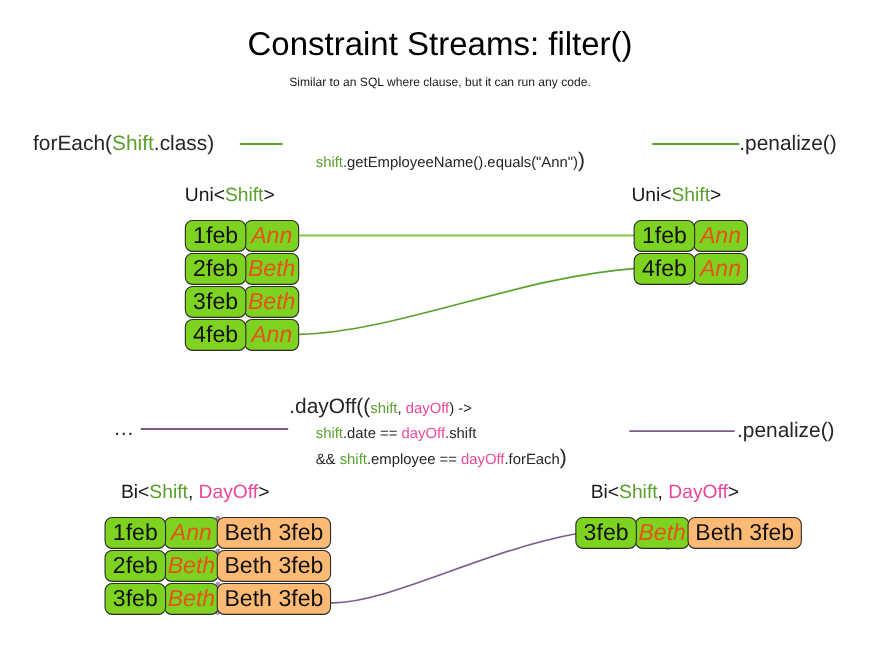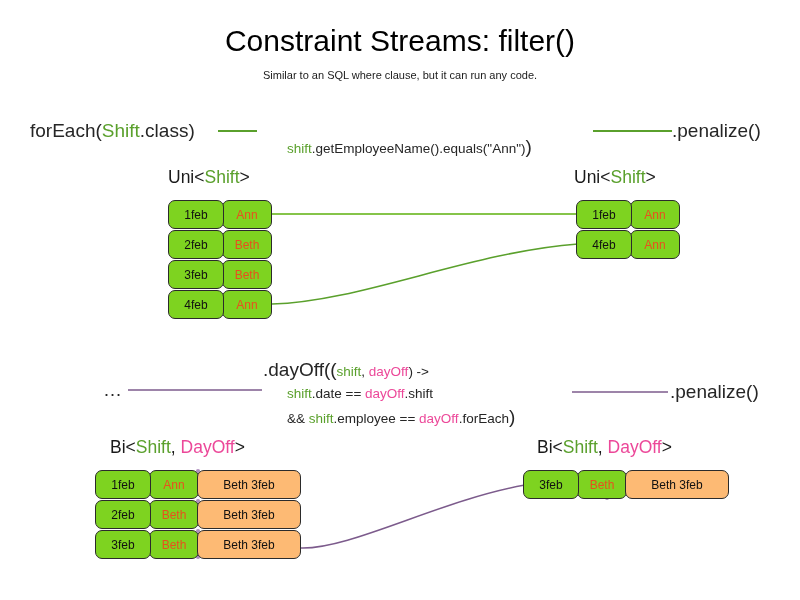--- a/index.html
+++ b/index.html
@@ -76,37 +76,38 @@
     margin-bottom: 1px;
     height: 29px;
   }
   .cell {
     box-sizing: border-box;
     border: 1.3px solid #2b2b2b;
     border-radius: 7px;
     display: flex;
     align-items: center;
     justify-content: center;
-    font-size: 12px;
+    font-size: 21px;
     line-height: 18px;
     padding: 0 3px;
     position: relative;
   }
   .cell.shift-date {
     background: #7ed320;
     color: #111111;
     border-right-width: 1.3px;
     margin-right: -2px;
     z-index: 2;
   }
   .cell.shift-name {
     background: #7ed320;
     color: #e8501e;
     margin-right: -2px;
     z-index: 1;
+    font-style: italic;
   }
   .cell.dayoff {
     background: #fdba74;
     color: #111111;
     z-index: 1;
   }
 
   
   #wires {
     position: absolute;

